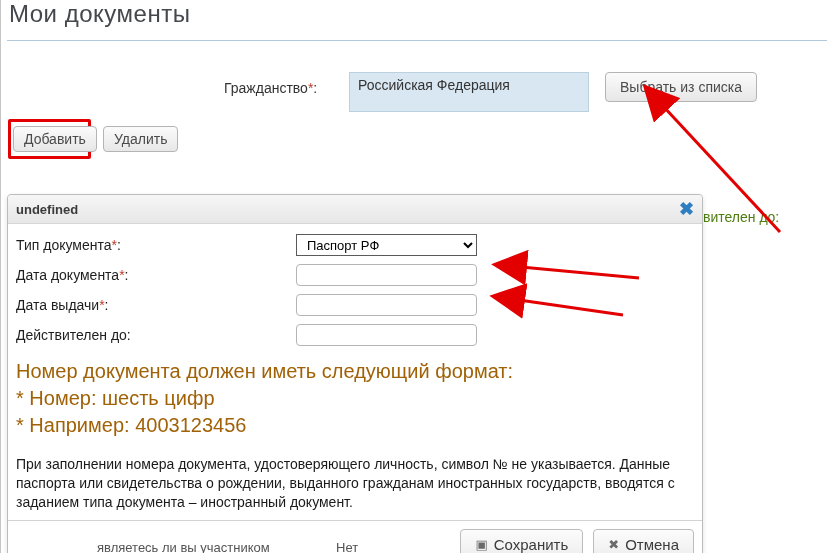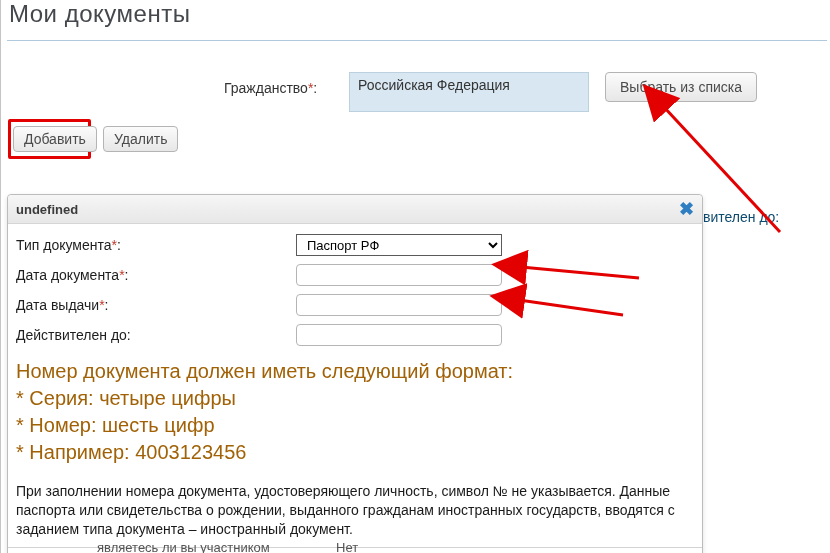--- a/index.html
+++ b/index.html
@@ -14,30 +14,30 @@
   .citizenship-label{position:absolute;left:223px;top:80px;color:#333;}
   .req{color:#c0392b;}
   .citizenship-value{position:absolute;left:348px;top:72px;width:240px;height:40px;background:#d9e7f2;border:1px solid #bcd1e0;padding:4px 8px;box-sizing:border-box;color:#333;}
   .btn{display:inline-flex;align-items:center;justify-content:center;height:30px;padding:0 14px;background:linear-gradient(#fbfbfb,#e7e7e7);border:1px solid #b4b4b4;border-radius:4px;color:#4b4b4b;cursor:pointer;font-size:14px;}
   .btn-choose{position:absolute;left:604px;top:72px;}
   
   .add-highlight{position:absolute;left:7px;top:119px;width:83px;height:40px;border:3px solid #e30000;border-radius:2px;box-sizing:border-box;}
   .btn-add{position:absolute;left:12px;top:126px;height:26px;padding:0 10px;}
   .btn-delete{position:absolute;left:102px;top:126px;height:26px;padding:0 10px;}
   
-  .bg-valid-label{position:absolute;left:702px;top:209px;color:#0c4a6e;}
+  .bg-valid-label{position:absolute;left:702px;top:209px;color:#4d7c0f;}
   
   .dialog{position:absolute;left:6px;top:194px;width:694px;background:#fff;border:1px solid #bcbcbc;border-radius:4px;box-shadow:0 2px 5px rgba(0,0,0,.12);}
   .dlg-head{height:28px;background:linear-gradient(#f6f6f6,#e7e7e7);border-bottom:1px solid #d6d6d6;border-radius:4px 4px 0 0;display:flex;align-items:center;padding:0 8px;}
   .dlg-title{font-weight:bold;color:#3b3b3b;font-size:13px;}
   .dlg-close{margin-left:auto;color:#2e7ec1;font-weight:bold;font-size:18px;cursor:pointer;line-height:1;}
   .dlg-body{padding:6px 8px 8px 8px;}
   .frow{display:flex;align-items:center;height:30px;margin:0;}
   .flabel{width:280px;color:#1e1e1e;}
-  .finput{width:206px;height:22px;border:1px solid #b5b5b5;border-radius:4px;padding:0 6px;font-size:13px;box-sizing:border-box;}
+  .finput{width:181px;height:22px;border:1px solid #b5b5b5;border-radius:4px;padding:0 6px;font-size:13px;box-sizing:border-box;}
   select.finput{height:22px;background:#fff;border:1px solid #5a5a5a;border-radius:0;}
   .hint{margin-top:8px;color:#a16207;line-height:1.35;font-size:20px;}
   .note{margin-top:16px;color:#1a1a1a;line-height:1.35;font-size:14px;}
   .dlg-foot{border-top:1px solid #d3d3d3;padding:8px;display:flex;justify-content:flex-end;gap:10px;}
   .fbtn{display:inline-flex;align-items:center;gap:6px;height:32px;padding:0 14px;background:linear-gradient(#fcfcfc,#ececec);border:1px solid #bcbcbc;border-radius:4px;color:#3b3b3b;font-size:15px;cursor:pointer;}
   .fbtn .mini{color:#6a6a6a;font-size:13px;}
   
   .bottom-frag{position:absolute;left:96px;top:540px;color:#545454;font-size:13px;}
   .bottom-frag2{position:absolute;left:335px;top:540px;color:#545454;font-size:13px;}
   
@@ -93,21 +93,20 @@
         </div>
         <input class="finput" type="text" value="" style="">
       </div>
       <div class="frow">
         <div class="flabel">Действителен до:</div>
         <input class="finput" type="text" value="" style="">
       </div>
 
       <div class="hint">
         <div>Номер документа должен иметь следующий формат:</div>
-        <div>* Серия: четыре цифры</div>
         <div>* Номер: шесть цифр</div>
         <div>* Например: 4003123456</div>
       </div>
 
       <div class="note">При заполнении номера документа, удостоверяющего личность, символ № не указывается. Данные паспорта или свидетельства о рождении, выданного гражданам иностранных государств, вводятся с заданием типа документа – иностранный документ.</div>
     </div>
     <div class="dlg-foot">
       <button class="fbtn">
         <span class="mini">▣</span>
         <span>Сохранить</span>

